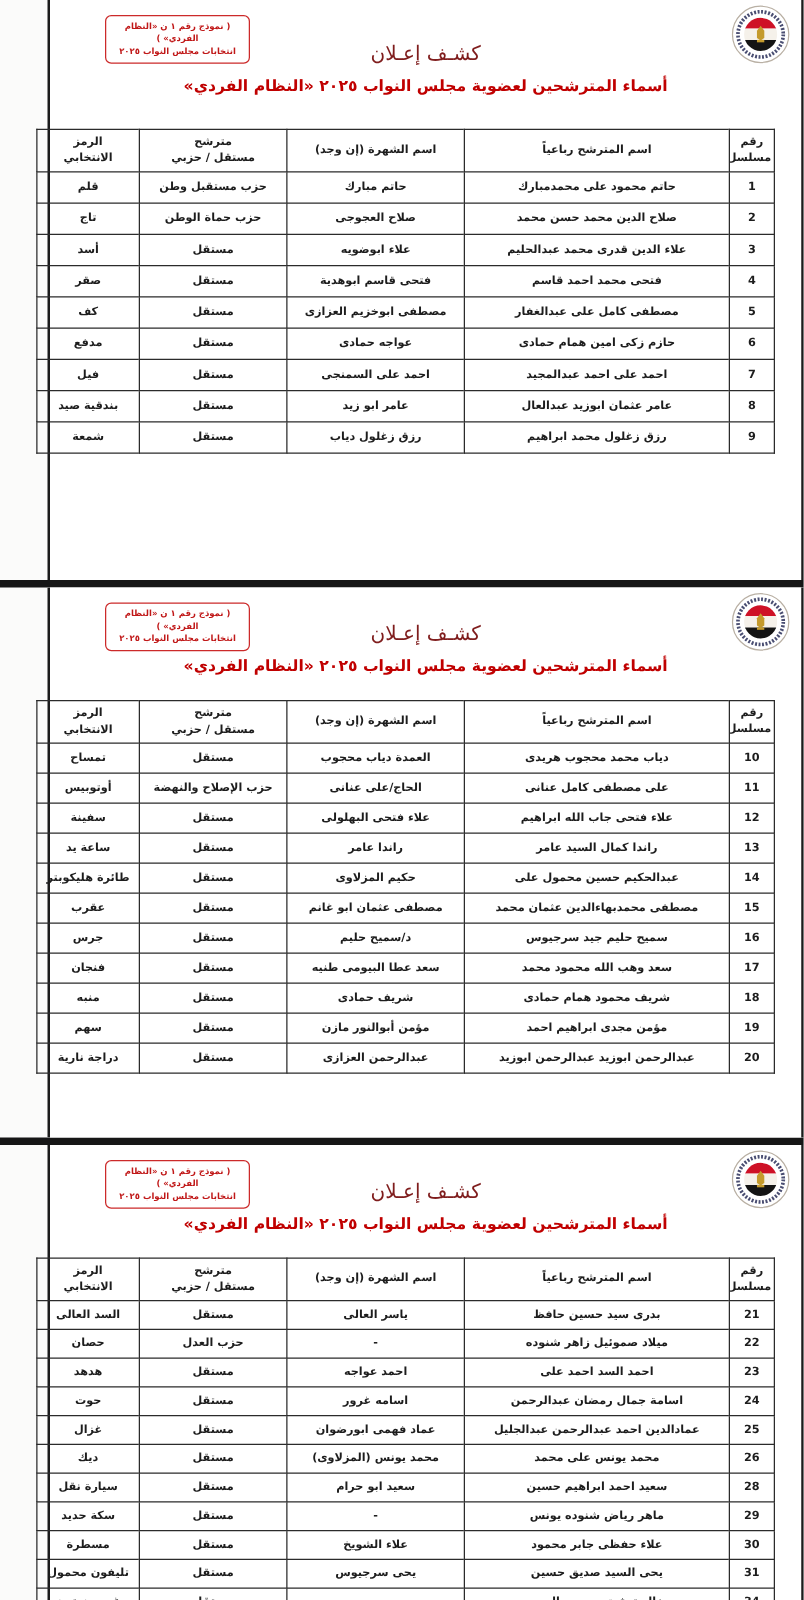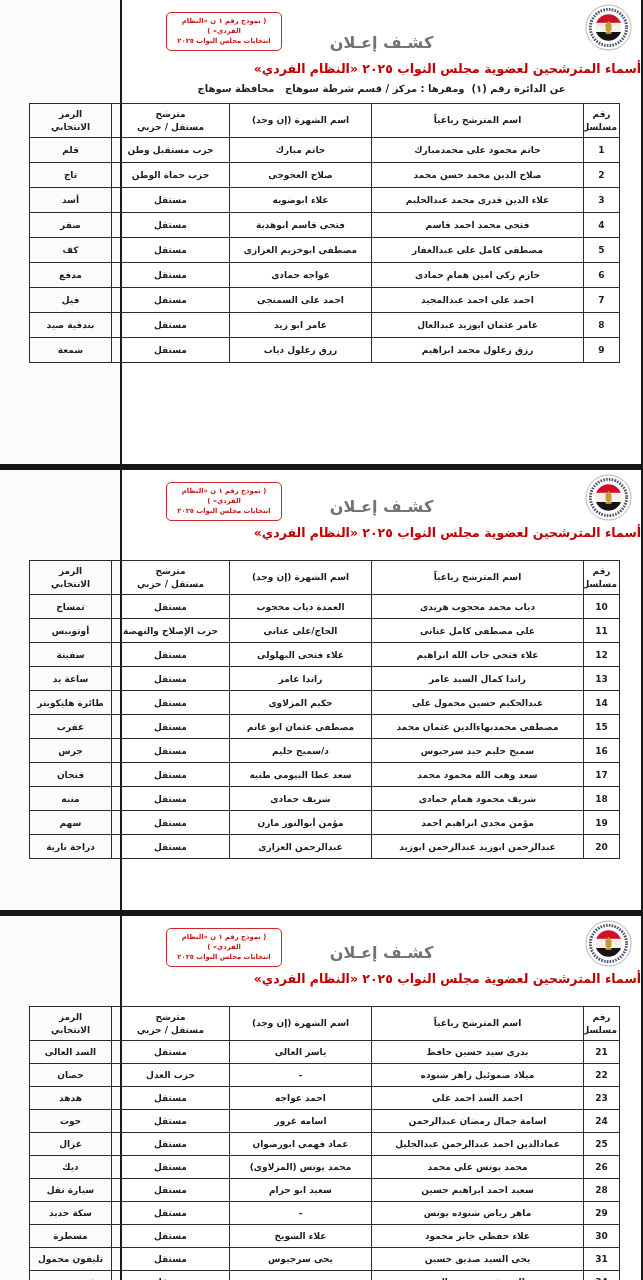--- a/index.html
+++ b/index.html
@@ -1,38 +1,38 @@
 <!DOCTYPE html>
 <html dir="rtl" lang="ar"><head>
 <meta charset="utf-8">
 <style>
   * { box-sizing: border-box; margin: 0; padding: 0; }
   html, body { width: 643px; height: 1280px; overflow: hidden; background: #fbfbfa; }
   body { font-family: "DejaVu Sans", "Liberation Sans", sans-serif; color: #1d1d1d; }
 
-  .page { position: relative; background: #fff; border-left: 2px solid #1b1b1b; border-right: 2px solid #1b1b1b; width: 523px; margin-left: 28px; }
+  .page { position: relative; background: #fff; border-left: 2px solid #1b1b1b; border-right: 2px solid #1b1b1b; width: 605px; margin-left: 28px; }
   .page-sep { height: 6px; background: #161616; width: 643px; }
 
   .page-head { position: relative; text-align: center; }
   .page--1 .page-head { height: 101px; }
   .page--2 .page-head, .page--3 .page-head { height: 88px; }
 
   .form-box {
     position: absolute; left: 44px; top: 12px; width: 116px;
     border: 1.5px solid #cc2a2a; border-radius: 5px;
     color: #c01818; font-size: 6.8px; font-weight: 700;
     padding: 3px 2px; line-height: 1.5; text-align: center; background: #fff;
   }
 
   .logo { position: absolute; right: 9px; top: 4px; width: 47px; height: 47px; }
   .logo svg { width: 100%; height: 100%; }
 
-  .title { font-size: 16px; font-weight: 700; letter-spacing: 1px; padding-top: 33px; color: #737373; }
+  .title { font-size: 16px; font-weight: 400; letter-spacing: 1px; padding-top: 33px; color: #7f1d1d; }
   .page--2 .title, .page--3 .title { padding-top: 27px; }
-  .subtitle { font-size: 12.5px; font-weight: 700; color: #c00000; margin-top: 9px; text-align: right; }
+  .subtitle { font-size: 12.5px; font-weight: 700; color: #c00000; margin-top: 9px; }
   .district { font-size: 10px; font-weight: 700; margin-top: 7px; color: #222; }
 
   table.roster {
     width: 590px; margin: 2px 21px 0 32px;
     border-collapse: collapse; table-layout: fixed;
     font-size: 9px; font-weight: 700; text-align: center;
   }
   table.roster th, table.roster td {
     border: 1px solid #2b2b2b; vertical-align: middle; text-align: center;
     padding: 1px 2px; overflow: hidden;
@@ -56,136 +56,20 @@
       <div>انتخابات مجلس النواب ٢٠٢٥</div>
     </div>
     <div class="logo">
       <svg viewBox="0 0 48 48" aria-hidden="true">
         <circle cx="24" cy="24" r="23" fill="#fff" stroke="#b9b0a4" stroke-width="1"></circle>
         <circle cx="24" cy="24" r="18.5" fill="none" stroke="#4a4e72" stroke-width="3" stroke-dasharray="1.6 1.3"></circle>
         <clipPath id="flagclip1">
             <circle cx="24" cy="24" r="13.5"></circle>
           </clipPath>
         <g clip-path="url(#flagclip1)">
-          <rect x="10" y="10" width="28" height="9.3" fill="#ce1126"></rect>
-          <rect x="10" y="19.3" width="28" height="9.3" fill="#f5f1ea"></rect>
-          <rect x="10" y="28.6" width="28" height="9.4" fill="#141414"></rect>
-        </g>
-        <path d="M24 17 l3 4 v6 l-3 2 l-3 -2 v-6 z" fill="#c49a2c"></path>
-        <rect x="21" y="28.5" width="6" height="2" fill="#c49a2c"></rect>
-      </svg>
-    </div>
-    <h1 class="title">كشـف إعـلان</h1>
-    <h2 class="subtitle">أسماء المترشحين لعضوية مجلس النواب ٢٠٢٥ «النظام الفردي»</h2>
-    <p class="district">عن الدائرة رقم (١) &nbsp;ومقرها : مركز / قسم شرطة سوهاج &nbsp;&nbsp;محافظة سوهاج</p>
-  </div>
-  <table class="roster">
-    <colgroup>
-        <col style="width:36px">
-        <col style="width:212px">
-        <col style="width:142px">
-        <col style="width:118px">
-        <col style="width:82px">
-      </colgroup>
-    <thead>
-      <tr>
-        <th>رقم
-مسلسل</th>
-        <th>اسم المترشح رباعياً</th>
-        <th>اسم الشهرة (إن وجد)</th>
-        <th>مترشح
-مستقل / حزبي</th>
-        <th>الرمز
-الانتخابي</th>
-      </tr>
-    </thead>
-    <tbody>
-        <tr>
-          <td class="col-serial">1</td>
-          <td class="col-name">حاتم محمود على محمدمبارك</td>
-          <td class="col-shohra">حاتم مبارك</td>
-          <td class="col-party">حزب مستقبل وطن</td>
-          <td class="col-symbol">قلم</td>
-        </tr>
-        <tr>
-          <td class="col-serial">2</td>
-          <td class="col-name">صلاح الدين محمد حسن محمد</td>
-          <td class="col-shohra">صلاح العجوجى</td>
-          <td class="col-party">حزب حماة الوطن</td>
-          <td class="col-symbol">تاج</td>
-        </tr>
-        <tr>
-          <td class="col-serial">3</td>
-          <td class="col-name">علاء الدين قدرى محمد عبدالحليم</td>
-          <td class="col-shohra">علاء ابوضويه</td>
-          <td class="col-party">مستقل</td>
-          <td class="col-symbol">أسد</td>
-        </tr>
-        <tr>
-          <td class="col-serial">4</td>
-          <td class="col-name">فتحى محمد احمد قاسم</td>
-          <td class="col-shohra">فتحى قاسم ابوهدية</td>
-          <td class="col-party">مستقل</td>
-          <td class="col-symbol">صقر</td>
-        </tr>
-        <tr>
-          <td class="col-serial">5</td>
-          <td class="col-name">مصطفى كامل على عبدالغفار</td>
-          <td class="col-shohra">مصطفى ابوخزيم العزازى</td>
-          <td class="col-party">مستقل</td>
-          <td class="col-symbol">كف</td>
-        </tr>
-        <tr>
-          <td class="col-serial">6</td>
-          <td class="col-name">حازم زكى امين همام حمادى</td>
-          <td class="col-shohra">عواجه حمادى</td>
-          <td class="col-party">مستقل</td>
-          <td class="col-symbol">مدفع</td>
-        </tr>
-        <tr>
-          <td class="col-serial">7</td>
-          <td class="col-name">احمد على احمد عبدالمجيد</td>
-          <td class="col-shohra">احمد على السمنجى</td>
-          <td class="col-party">مستقل</td>
-          <td class="col-symbol">فيل</td>
-        </tr>
-        <tr>
-          <td class="col-serial">8</td>
-          <td class="col-name">عامر عثمان ابوزيد عبدالعال</td>
-          <td class="col-shohra">عامر ابو زيد</td>
-          <td class="col-party">مستقل</td>
-          <td class="col-symbol">بندقية صيد</td>
-        </tr>
-        <tr>
-          <td class="col-serial">9</td>
-          <td class="col-name">رزق زغلول محمد ابراهيم</td>
-          <td class="col-shohra">رزق زغلول دياب</td>
-          <td class="col-party">مستقل</td>
-          <td class="col-symbol">شمعة</td>
-        </tr>
-      </tbody>
-  </table>
-</section>
-
-<div class="page-sep"></div>
-
-<section class="page page--2">
-  <div class="page-head">
-    <div class="form-box">
-      <div>( نموذج رقم ١ ن «النظام الفردي» )</div>
-      <div>انتخابات مجلس النواب ٢٠٢٥</div>
-    </div>
-    <div class="logo">
-      <svg viewBox="0 0 48 48" aria-hidden="true">
-        <circle cx="24" cy="24" r="23" fill="#fff" stroke="#b9b0a4" stroke-width="1"></circle>
-        <circle cx="24" cy="24" r="18.5" fill="none" stroke="#4a4e72" stroke-width="3" stroke-dasharray="1.6 1.3"></circle>
-        <clipPath id="flagclip2">
-            <circle cx="24" cy="24" r="13.5"></circle>
-          </clipPath>
-        <g clip-path="url(#flagclip2)">
           <rect x="10" y="10" width="28" height="9.3" fill="#ce1126"></rect>
           <rect x="10" y="19.3" width="28" height="9.3" fill="#f5f1ea"></rect>
           <rect x="10" y="28.6" width="28" height="9.4" fill="#141414"></rect>
         </g>
         <path d="M24 17 l3 4 v6 l-3 2 l-3 -2 v-6 z" fill="#c49a2c"></path>
         <rect x="21" y="28.5" width="6" height="2" fill="#c49a2c"></rect>
       </svg>
     </div>
     <h1 class="title">كشـف إعـلان</h1>
     <h2 class="subtitle">أسماء المترشحين لعضوية مجلس النواب ٢٠٢٥ «النظام الفردي»</h2>
@@ -205,116 +89,102 @@
         <th>اسم المترشح رباعياً</th>
         <th>اسم الشهرة (إن وجد)</th>
         <th>مترشح
 مستقل / حزبي</th>
         <th>الرمز
 الانتخابي</th>
       </tr>
     </thead>
     <tbody>
         <tr>
-          <td class="col-serial">10</td>
-          <td class="col-name">دياب محمد محجوب هريدى</td>
-          <td class="col-shohra">العمدة دياب محجوب</td>
-          <td class="col-party">مستقل</td>
-          <td class="col-symbol">تمساح</td>
-        </tr>
-        <tr>
-          <td class="col-serial">11</td>
-          <td class="col-name">على مصطفى كامل عنانى</td>
-          <td class="col-shohra">الحاج/على عنانى</td>
-          <td class="col-party">حزب الإصلاح والنهضة</td>
-          <td class="col-symbol">أوتوبيس</td>
-        </tr>
-        <tr>
-          <td class="col-serial">12</td>
-          <td class="col-name">علاء فتحى جاب الله ابراهيم</td>
-          <td class="col-shohra">علاء فتحى البهلولى</td>
-          <td class="col-party">مستقل</td>
-          <td class="col-symbol">سفينة</td>
-        </tr>
-        <tr>
-          <td class="col-serial">13</td>
-          <td class="col-name">راندا كمال السيد عامر</td>
-          <td class="col-shohra">راندا عامر</td>
-          <td class="col-party">مستقل</td>
-          <td class="col-symbol">ساعة يد</td>
-        </tr>
-        <tr>
-          <td class="col-serial">14</td>
-          <td class="col-name">عبدالحكيم حسين محمول على</td>
-          <td class="col-shohra">حكيم المزلاوى</td>
-          <td class="col-party">مستقل</td>
-          <td class="col-symbol">طائرة هليكوبتر</td>
-        </tr>
-        <tr>
-          <td class="col-serial">15</td>
-          <td class="col-name">مصطفى محمدبهاءالدين عثمان محمد</td>
-          <td class="col-shohra">مصطفى عثمان ابو غانم</td>
-          <td class="col-party">مستقل</td>
-          <td class="col-symbol">عقرب</td>
-        </tr>
-        <tr>
-          <td class="col-serial">16</td>
-          <td class="col-name">سميح حليم جيد سرجيوس</td>
-          <td class="col-shohra">د/سميح حليم</td>
-          <td class="col-party">مستقل</td>
-          <td class="col-symbol">جرس</td>
-        </tr>
-        <tr>
-          <td class="col-serial">17</td>
-          <td class="col-name">سعد وهب الله محمود محمد</td>
-          <td class="col-shohra">سعد عطا البيومى طنيه</td>
-          <td class="col-party">مستقل</td>
-          <td class="col-symbol">فنجان</td>
-        </tr>
-        <tr>
-          <td class="col-serial">18</td>
-          <td class="col-name">شريف محمود همام حمادى</td>
-          <td class="col-shohra">شريف حمادى</td>
-          <td class="col-party">مستقل</td>
-          <td class="col-symbol">منبه</td>
-        </tr>
-        <tr>
-          <td class="col-serial">19</td>
-          <td class="col-name">مؤمن مجدى ابراهيم احمد</td>
-          <td class="col-shohra">مؤمن أبوالنور مازن</td>
-          <td class="col-party">مستقل</td>
-          <td class="col-symbol">سهم</td>
-        </tr>
-        <tr>
-          <td class="col-serial">20</td>
-          <td class="col-name">عبدالرحمن ابوزيد عبدالرحمن ابوزيد</td>
-          <td class="col-shohra">عبدالرحمن العزازى</td>
-          <td class="col-party">مستقل</td>
-          <td class="col-symbol">دراجة نارية</td>
+          <td class="col-serial">1</td>
+          <td class="col-name">حاتم محمود على محمدمبارك</td>
+          <td class="col-shohra">حاتم مبارك</td>
+          <td class="col-party">حزب مستقبل وطن</td>
+          <td class="col-symbol">قلم</td>
+        </tr>
+        <tr>
+          <td class="col-serial">2</td>
+          <td class="col-name">صلاح الدين محمد حسن محمد</td>
+          <td class="col-shohra">صلاح العجوجى</td>
+          <td class="col-party">حزب حماة الوطن</td>
+          <td class="col-symbol">تاج</td>
+        </tr>
+        <tr>
+          <td class="col-serial">3</td>
+          <td class="col-name">علاء الدين قدرى محمد عبدالحليم</td>
+          <td class="col-shohra">علاء ابوضويه</td>
+          <td class="col-party">مستقل</td>
+          <td class="col-symbol">أسد</td>
+        </tr>
+        <tr>
+          <td class="col-serial">4</td>
+          <td class="col-name">فتحى محمد احمد قاسم</td>
+          <td class="col-shohra">فتحى قاسم ابوهدية</td>
+          <td class="col-party">مستقل</td>
+          <td class="col-symbol">صقر</td>
+        </tr>
+        <tr>
+          <td class="col-serial">5</td>
+          <td class="col-name">مصطفى كامل على عبدالغفار</td>
+          <td class="col-shohra">مصطفى ابوخزيم العزازى</td>
+          <td class="col-party">مستقل</td>
+          <td class="col-symbol">كف</td>
+        </tr>
+        <tr>
+          <td class="col-serial">6</td>
+          <td class="col-name">حازم زكى امين همام حمادى</td>
+          <td class="col-shohra">عواجه حمادى</td>
+          <td class="col-party">مستقل</td>
+          <td class="col-symbol">مدفع</td>
+        </tr>
+        <tr>
+          <td class="col-serial">7</td>
+          <td class="col-name">احمد على احمد عبدالمجيد</td>
+          <td class="col-shohra">احمد على السمنجى</td>
+          <td class="col-party">مستقل</td>
+          <td class="col-symbol">فيل</td>
+        </tr>
+        <tr>
+          <td class="col-serial">8</td>
+          <td class="col-name">عامر عثمان ابوزيد عبدالعال</td>
+          <td class="col-shohra">عامر ابو زيد</td>
+          <td class="col-party">مستقل</td>
+          <td class="col-symbol">بندقية صيد</td>
+        </tr>
+        <tr>
+          <td class="col-serial">9</td>
+          <td class="col-name">رزق زغلول محمد ابراهيم</td>
+          <td class="col-shohra">رزق زغلول دياب</td>
+          <td class="col-party">مستقل</td>
+          <td class="col-symbol">شمعة</td>
         </tr>
       </tbody>
   </table>
 </section>
 
 <div class="page-sep"></div>
 
-<section class="page page--3">
+<section class="page page--2">
   <div class="page-head">
     <div class="form-box">
       <div>( نموذج رقم ١ ن «النظام الفردي» )</div>
       <div>انتخابات مجلس النواب ٢٠٢٥</div>
     </div>
     <div class="logo">
       <svg viewBox="0 0 48 48" aria-hidden="true">
         <circle cx="24" cy="24" r="23" fill="#fff" stroke="#b9b0a4" stroke-width="1"></circle>
         <circle cx="24" cy="24" r="18.5" fill="none" stroke="#4a4e72" stroke-width="3" stroke-dasharray="1.6 1.3"></circle>
-        <clipPath id="flagclip3">
+        <clipPath id="flagclip2">
             <circle cx="24" cy="24" r="13.5"></circle>
           </clipPath>
-        <g clip-path="url(#flagclip3)">
+        <g clip-path="url(#flagclip2)">
           <rect x="10" y="10" width="28" height="9.3" fill="#ce1126"></rect>
           <rect x="10" y="19.3" width="28" height="9.3" fill="#f5f1ea"></rect>
           <rect x="10" y="28.6" width="28" height="9.4" fill="#141414"></rect>
         </g>
         <path d="M24 17 l3 4 v6 l-3 2 l-3 -2 v-6 z" fill="#c49a2c"></path>
         <rect x="21" y="28.5" width="6" height="2" fill="#c49a2c"></rect>
       </svg>
     </div>
     <h1 class="title">كشـف إعـلان</h1>
     <h2 class="subtitle">أسماء المترشحين لعضوية مجلس النواب ٢٠٢٥ «النظام الفردي»</h2>
@@ -334,20 +204,149 @@
         <th>اسم المترشح رباعياً</th>
         <th>اسم الشهرة (إن وجد)</th>
         <th>مترشح
 مستقل / حزبي</th>
         <th>الرمز
 الانتخابي</th>
       </tr>
     </thead>
     <tbody>
         <tr>
+          <td class="col-serial">10</td>
+          <td class="col-name">دياب محمد محجوب هريدى</td>
+          <td class="col-shohra">العمدة دياب محجوب</td>
+          <td class="col-party">مستقل</td>
+          <td class="col-symbol">تمساح</td>
+        </tr>
+        <tr>
+          <td class="col-serial">11</td>
+          <td class="col-name">على مصطفى كامل عنانى</td>
+          <td class="col-shohra">الحاج/على عنانى</td>
+          <td class="col-party">حزب الإصلاح والنهضة</td>
+          <td class="col-symbol">أوتوبيس</td>
+        </tr>
+        <tr>
+          <td class="col-serial">12</td>
+          <td class="col-name">علاء فتحى جاب الله ابراهيم</td>
+          <td class="col-shohra">علاء فتحى البهلولى</td>
+          <td class="col-party">مستقل</td>
+          <td class="col-symbol">سفينة</td>
+        </tr>
+        <tr>
+          <td class="col-serial">13</td>
+          <td class="col-name">راندا كمال السيد عامر</td>
+          <td class="col-shohra">راندا عامر</td>
+          <td class="col-party">مستقل</td>
+          <td class="col-symbol">ساعة يد</td>
+        </tr>
+        <tr>
+          <td class="col-serial">14</td>
+          <td class="col-name">عبدالحكيم حسين محمول على</td>
+          <td class="col-shohra">حكيم المزلاوى</td>
+          <td class="col-party">مستقل</td>
+          <td class="col-symbol">طائرة هليكوبتر</td>
+        </tr>
+        <tr>
+          <td class="col-serial">15</td>
+          <td class="col-name">مصطفى محمدبهاءالدين عثمان محمد</td>
+          <td class="col-shohra">مصطفى عثمان ابو غانم</td>
+          <td class="col-party">مستقل</td>
+          <td class="col-symbol">عقرب</td>
+        </tr>
+        <tr>
+          <td class="col-serial">16</td>
+          <td class="col-name">سميح حليم جيد سرجيوس</td>
+          <td class="col-shohra">د/سميح حليم</td>
+          <td class="col-party">مستقل</td>
+          <td class="col-symbol">جرس</td>
+        </tr>
+        <tr>
+          <td class="col-serial">17</td>
+          <td class="col-name">سعد وهب الله محمود محمد</td>
+          <td class="col-shohra">سعد عطا البيومى طنيه</td>
+          <td class="col-party">مستقل</td>
+          <td class="col-symbol">فنجان</td>
+        </tr>
+        <tr>
+          <td class="col-serial">18</td>
+          <td class="col-name">شريف محمود همام حمادى</td>
+          <td class="col-shohra">شريف حمادى</td>
+          <td class="col-party">مستقل</td>
+          <td class="col-symbol">منبه</td>
+        </tr>
+        <tr>
+          <td class="col-serial">19</td>
+          <td class="col-name">مؤمن مجدى ابراهيم احمد</td>
+          <td class="col-shohra">مؤمن أبوالنور مازن</td>
+          <td class="col-party">مستقل</td>
+          <td class="col-symbol">سهم</td>
+        </tr>
+        <tr>
+          <td class="col-serial">20</td>
+          <td class="col-name">عبدالرحمن ابوزيد عبدالرحمن ابوزيد</td>
+          <td class="col-shohra">عبدالرحمن العزازى</td>
+          <td class="col-party">مستقل</td>
+          <td class="col-symbol">دراجة نارية</td>
+        </tr>
+      </tbody>
+  </table>
+</section>
+
+<div class="page-sep"></div>
+
+<section class="page page--3">
+  <div class="page-head">
+    <div class="form-box">
+      <div>( نموذج رقم ١ ن «النظام الفردي» )</div>
+      <div>انتخابات مجلس النواب ٢٠٢٥</div>
+    </div>
+    <div class="logo">
+      <svg viewBox="0 0 48 48" aria-hidden="true">
+        <circle cx="24" cy="24" r="23" fill="#fff" stroke="#b9b0a4" stroke-width="1"></circle>
+        <circle cx="24" cy="24" r="18.5" fill="none" stroke="#4a4e72" stroke-width="3" stroke-dasharray="1.6 1.3"></circle>
+        <clipPath id="flagclip3">
+            <circle cx="24" cy="24" r="13.5"></circle>
+          </clipPath>
+        <g clip-path="url(#flagclip3)">
+          <rect x="10" y="10" width="28" height="9.3" fill="#ce1126"></rect>
+          <rect x="10" y="19.3" width="28" height="9.3" fill="#f5f1ea"></rect>
+          <rect x="10" y="28.6" width="28" height="9.4" fill="#141414"></rect>
+        </g>
+        <path d="M24 17 l3 4 v6 l-3 2 l-3 -2 v-6 z" fill="#c49a2c"></path>
+        <rect x="21" y="28.5" width="6" height="2" fill="#c49a2c"></rect>
+      </svg>
+    </div>
+    <h1 class="title">كشـف إعـلان</h1>
+    <h2 class="subtitle">أسماء المترشحين لعضوية مجلس النواب ٢٠٢٥ «النظام الفردي»</h2>
+  </div>
+  <table class="roster">
+    <colgroup>
+        <col style="width:36px">
+        <col style="width:212px">
+        <col style="width:142px">
+        <col style="width:118px">
+        <col style="width:82px">
+      </colgroup>
+    <thead>
+      <tr>
+        <th>رقم
+مسلسل</th>
+        <th>اسم المترشح رباعياً</th>
+        <th>اسم الشهرة (إن وجد)</th>
+        <th>مترشح
+مستقل / حزبي</th>
+        <th>الرمز
+الانتخابي</th>
+      </tr>
+    </thead>
+    <tbody>
+        <tr>
           <td class="col-serial">21</td>
           <td class="col-name">بدرى سيد حسين حافظ</td>
           <td class="col-shohra">ياسر العالى</td>
           <td class="col-party">مستقل</td>
           <td class="col-symbol">السد العالى</td>
         </tr>
         <tr>
           <td class="col-serial">22</td>
           <td class="col-name">ميلاد صموئيل زاهر شنوده</td>
           <td class="col-shohra">-</td>

